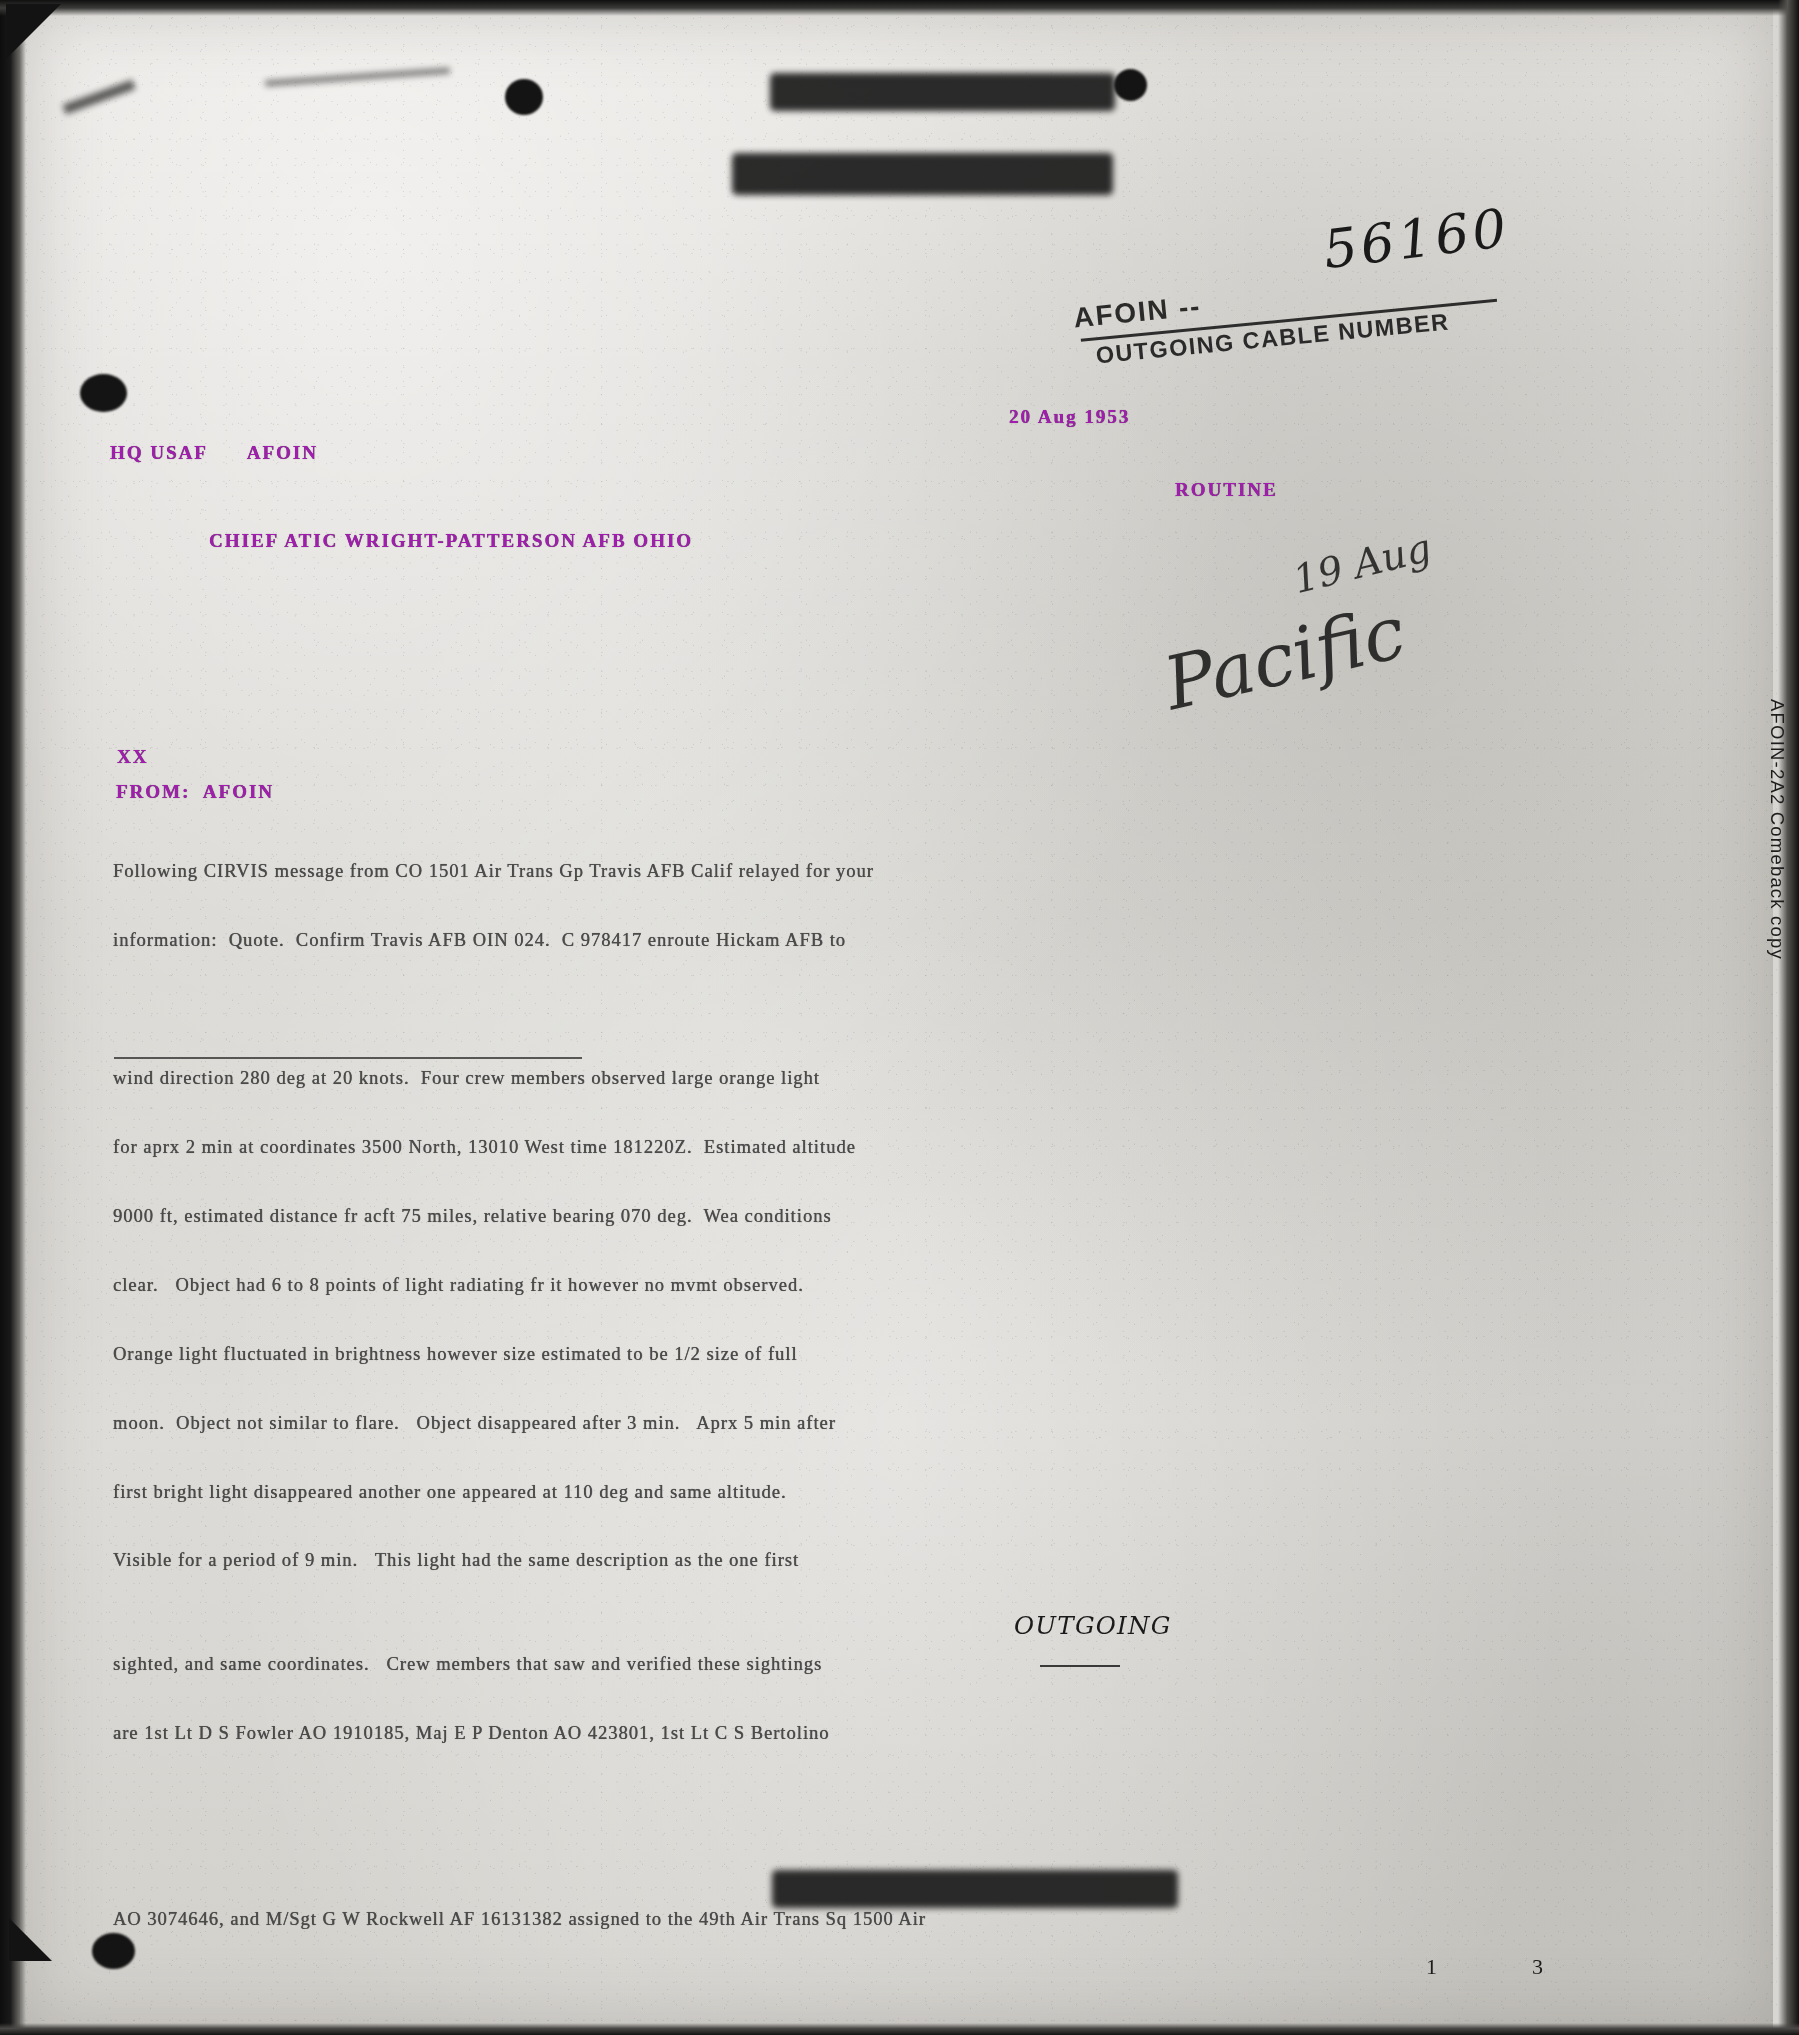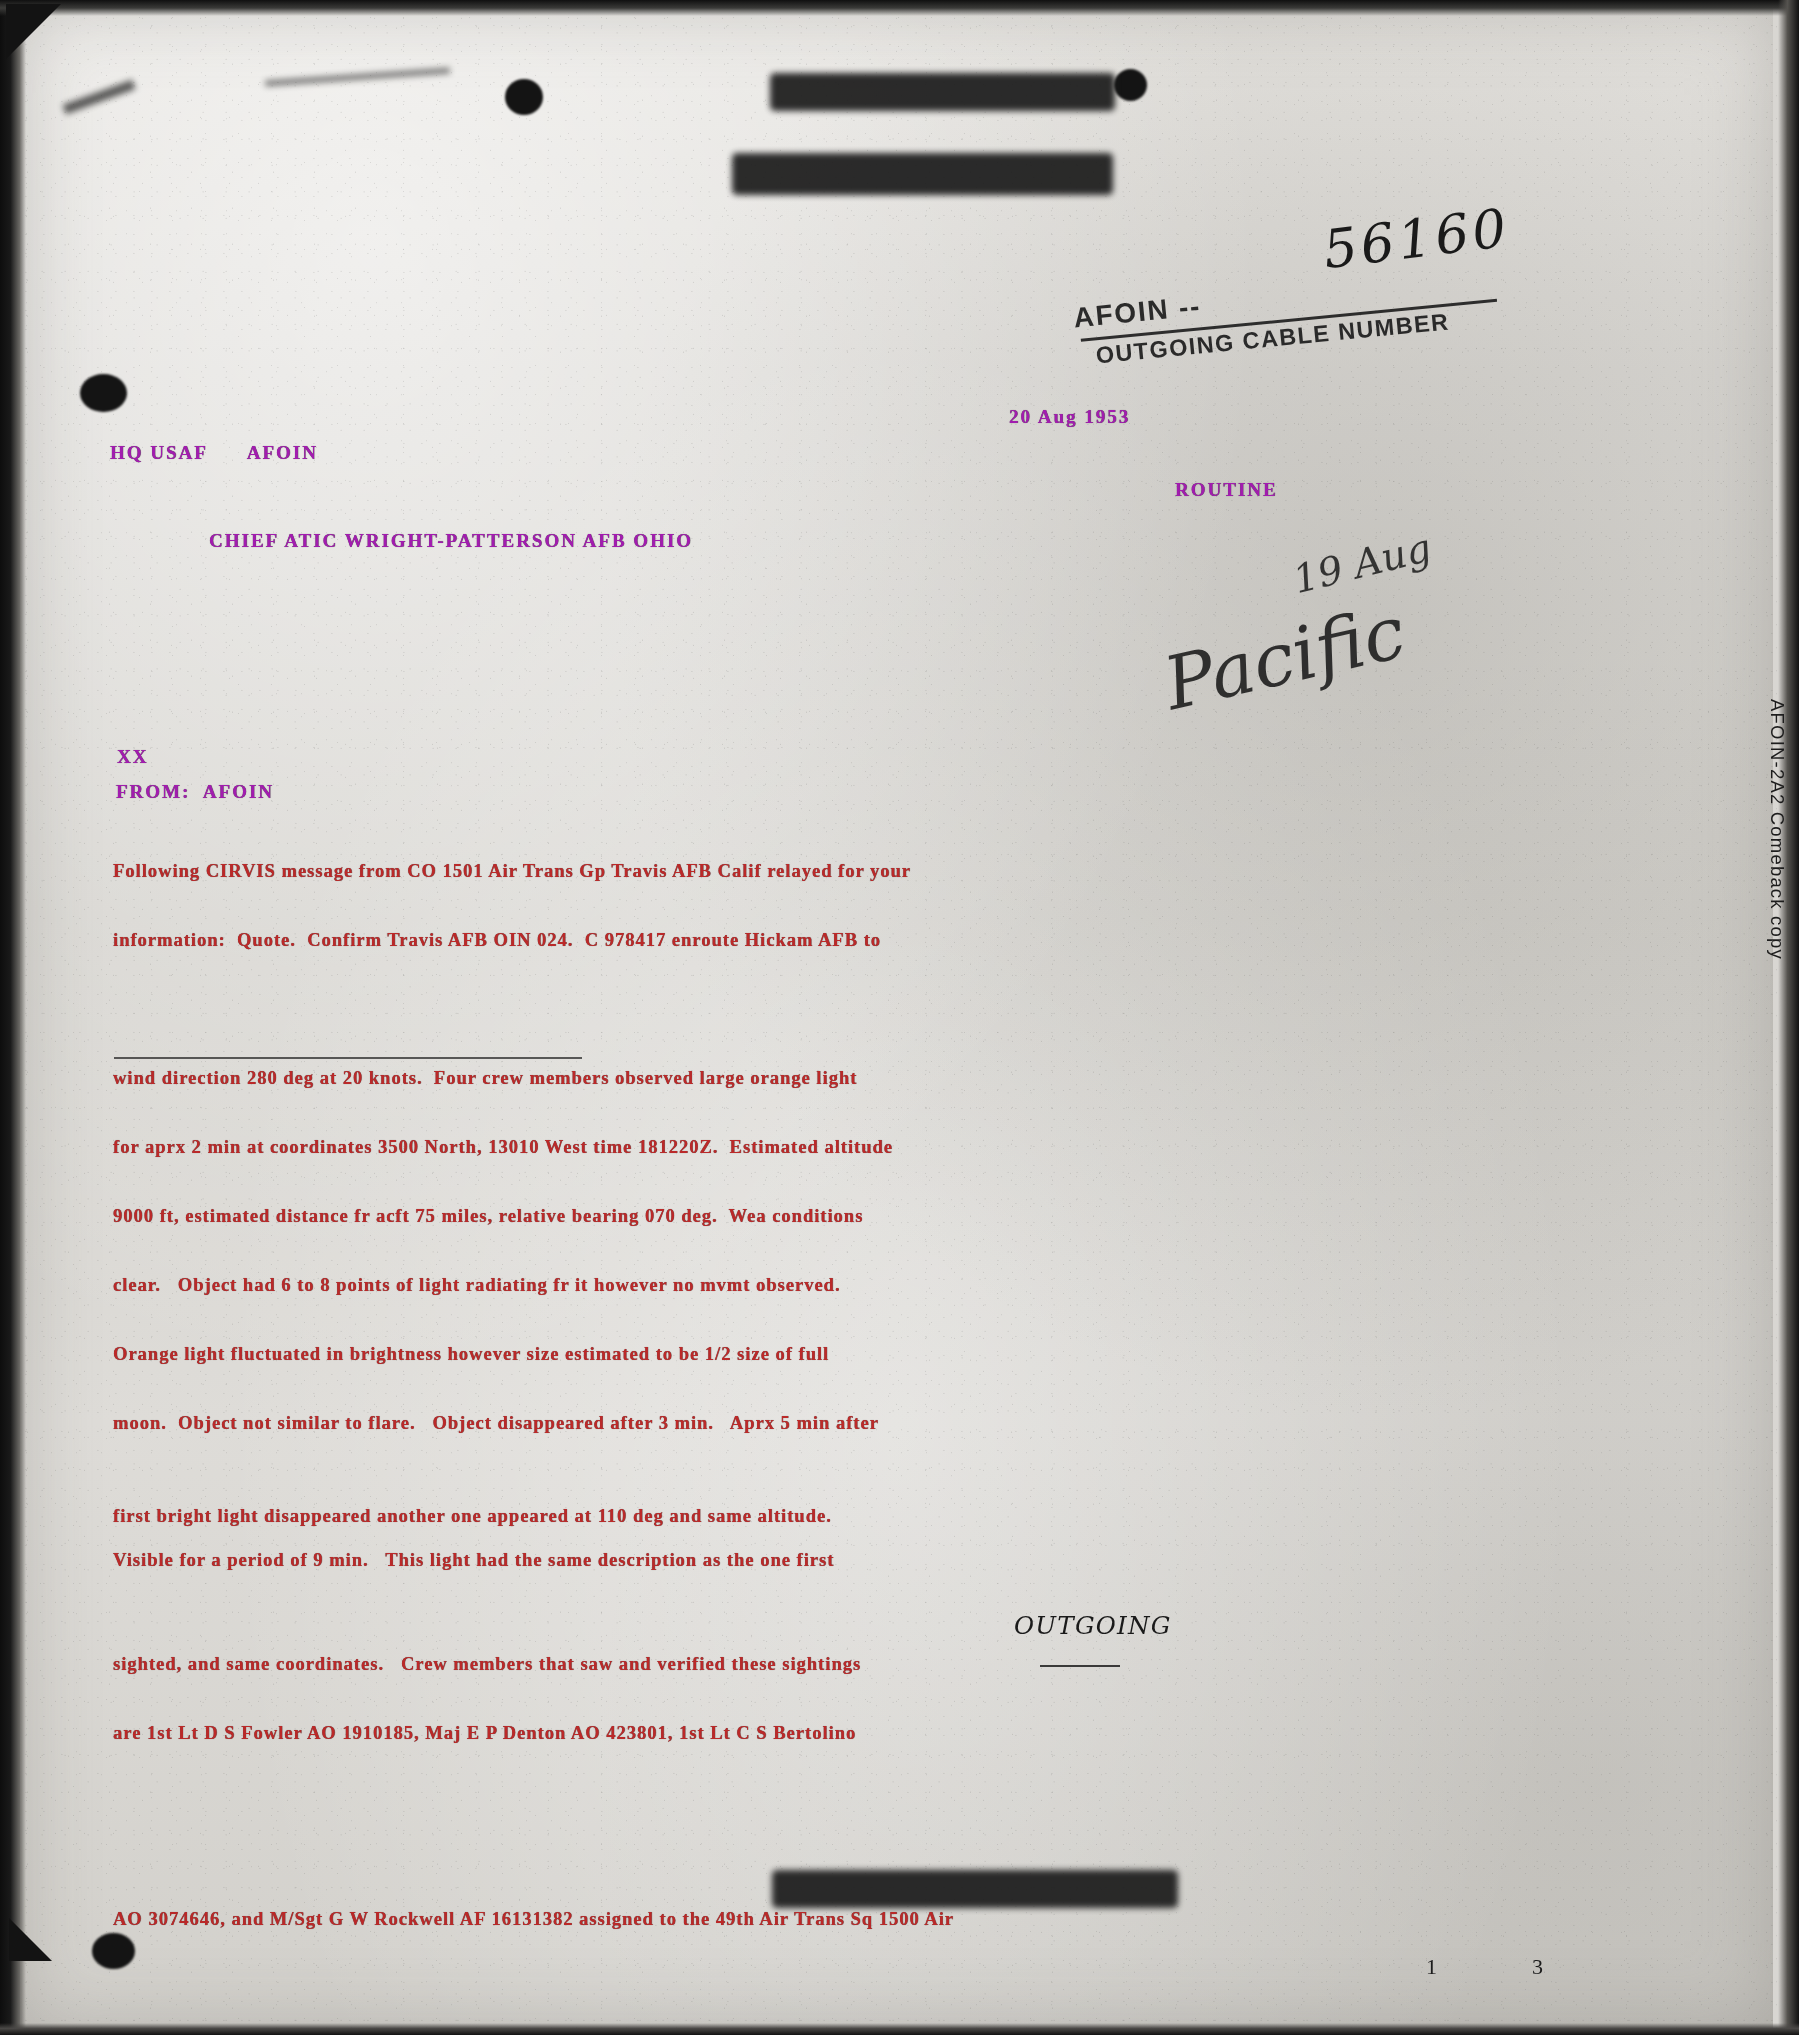--- a/index.html
+++ b/index.html
@@ -98,23 +98,23 @@
     white-space: pre;
     letter-spacing: 0.7px;
     text-shadow: 0 0 0.7px rgba(40,40,40,0.75), 0.4px 0.2px 0.6px rgba(70,70,70,0.45);
   }
   .mono {
     font-family: "Liberation Mono", monospace;
     font-weight: bold;
   }
   .body-line {
     font-size: 18.5px;
-    font-weight: bold;
+    font-weight: normal;
     letter-spacing: 1px;
-    color: #b91c1c;
+    color: #404040;
     opacity: 0.93;
   }
   .head-line {
     font-size: 19px;
     font-weight: bold;
     letter-spacing: 2px;
     color: #a21caf;
   }
 
   
@@ -213,21 +213,21 @@
   <span class="t head-line" style="left:116px; top:781px;">FROM:  AFOIN</span>
 
   <span class="t body-line" style="left:113px; top:861px;">Following CIRVIS message from CO 1501 Air Trans Gp Travis AFB Calif relayed for your</span>
   <span class="t body-line" style="left:113px; top:930px;">information:  Quote.  Confirm Travis AFB OIN 024.  C 978417 enroute Hickam AFB to</span>
   <span class="t body-line" style="left:113px; top:1068px;">wind direction 280 deg at 20 knots.  Four crew members observed large orange light</span>
   <span class="t body-line" style="left:113px; top:1137px;">for aprx 2 min at coordinates 3500 North, 13010 West time 181220Z.  Estimated altitude</span>
   <span class="t body-line" style="left:113px; top:1206px;">9000 ft, estimated distance fr acft 75 miles, relative bearing 070 deg.  Wea conditions</span>
   <span class="t body-line" style="left:113px; top:1275px;">clear.   Object had 6 to 8 points of light radiating fr it however no mvmt observed.</span>
   <span class="t body-line" style="left:113px; top:1344px;">Orange light fluctuated in brightness however size estimated to be 1/2 size of full</span>
   <span class="t body-line" style="left:113px; top:1413px;">moon.  Object not similar to flare.   Object disappeared after 3 min.   Aprx 5 min after</span>
-  <span class="t body-line" style="left:113px; top:1482px;margin-top:24px;">first bright light disappeared another one appeared at 110 deg and same altitude.</span>
+  <span class="t body-line" style="left:113px; top:1482px;">first bright light disappeared another one appeared at 110 deg and same altitude.</span>
   <span class="t body-line" style="left:113px; top:1550px;">Visible for a period of 9 min.   This light had the same description as the one first</span>
   <span class="t body-line" style="left:113px; top:1654px;">sighted, and same coordinates.   Crew members that saw and verified these sightings</span>
   <span class="t body-line" style="left:113px; top:1723px;">are 1st Lt D S Fowler AO 1910185, Maj E P Denton AO 423801, 1st Lt C S Bertolino</span>
   <span class="t body-line" style="left:113px; top:1896px;margin-top:13px;">AO 3074646, and M/Sgt G W Rockwell AF 16131382 assigned to the 49th Air Trans Sq 1500 Air</span>
 
   <span class="hand" style="left:1014px; top:1611px; font-size:24.6px; font-style:italic; letter-spacing:1.2px;">OUTGOING</span>
   <div class="strike" style="left:1040px; top:1665px; width:80px;"></div>
 
   <div class="strike" style="left:114px; top:1057px; width:468px; opacity:0.7;"></div>
 

